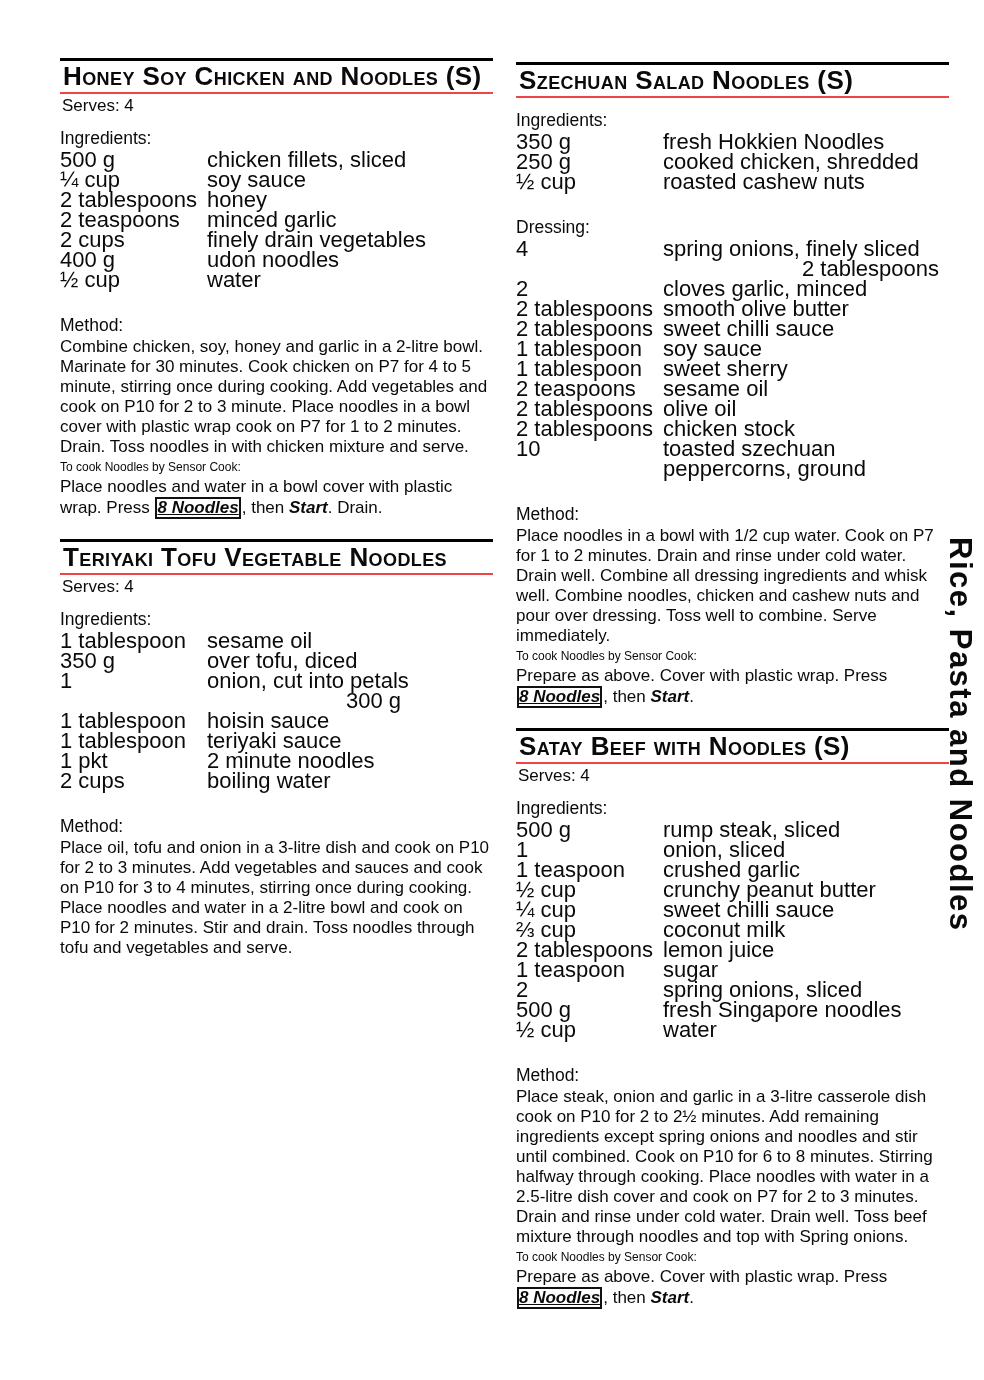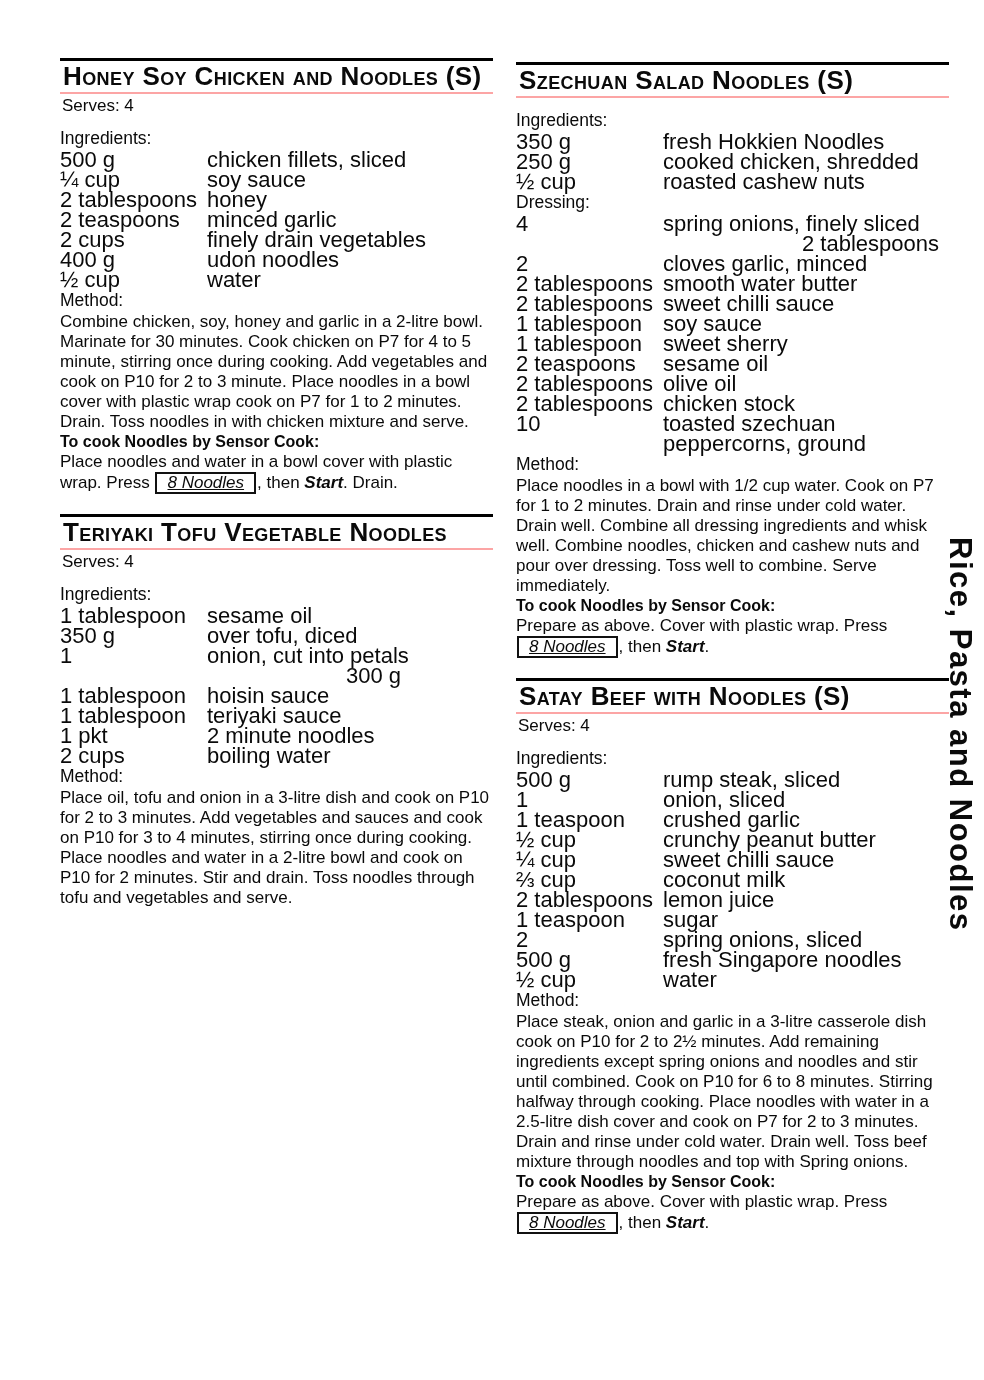--- a/index.html
+++ b/index.html
@@ -13,42 +13,42 @@
   .col { position: absolute; width: 433px; }
   #col-left  { left: 60px;  top: 58px; }
   #col-right { left: 516px; top: 62px; }
 
   .recipe + .recipe { margin-top: 20px; }
 
   .rheader { border-top: 3px solid #000; }
   .rtitle {
     font-weight: bold; font-size: 26px; line-height: 31px;
     font-variant: small-caps; letter-spacing: 0.4px;
-    padding: 0 0 0 3px; border-bottom: 2px solid #fca5a5;
+    padding: 0 0 0 3px; border-bottom: 2px solid #ef4444;
     white-space: nowrap;
   }
   .serves { font-size: 17px; line-height: 20px; padding: 2px 0 0 2px; }
 
   .sec-label {
     font-weight: normal; font-size: 17.5px; line-height: 20px;
     margin: 12px 0 2px 0;
   }
-  .sec-label.tight { margin-top: 0; }
+  .sec-label.tight { margin-top: 25px; }
 
   .ing-row { display: flex; font-size: 22px; line-height: 20px; justify-content: flex-end; }
   .ing-row .amt { width: 147px; flex: none; }
   .ing-row .ing { flex: 1; }
 
   .para { font-size: 17px; line-height: 20px; }
-  .sensor-label { font-weight: bold; font-size: 16px; line-height: 20px; }
+  .sensor-label { font-weight: normal; font-size: 12px; line-height: 20px; }
 
   .btn-box {
     display: inline-block; border: 2px solid #111;
-    padding: 0 10px; margin: 0 1px; line-height: 18px;
-    font-weight: normal; font-style: italic; text-decoration: underline;
+    padding: 0 0; margin: 0 1px; line-height: 18px;
+    font-weight: bold; font-style: italic; text-decoration: underline;
     white-space: nowrap;
   }
   .bi { font-weight: bold; font-style: italic; }
 
   .tab-text {
     position: absolute; left: 942px; top: 537px;
     writing-mode: vertical-rl;
     font-weight: bold; font-size: 31px; letter-spacing: 1.5px;
     white-space: nowrap;
   }
@@ -176,21 +176,21 @@
         </div>
         <div class="ing-row">
           <span class="amt">2 tablespoons</span>
         </div>
         <div class="ing-row">
           <span class="amt">2</span>
           <span class="ing">cloves garlic, minced</span>
         </div>
         <div class="ing-row">
           <span class="amt">2 tablespoons</span>
-          <span class="ing">smooth water butter</span>
+          <span class="ing">smooth olive butter</span>
         </div>
         <div class="ing-row">
           <span class="amt">2 tablespoons</span>
           <span class="ing">sweet chilli sauce</span>
         </div>
         <div class="ing-row">
           <span class="amt">1 tablespoon</span>
           <span class="ing">soy sauce</span>
         </div>
         <div class="ing-row">

